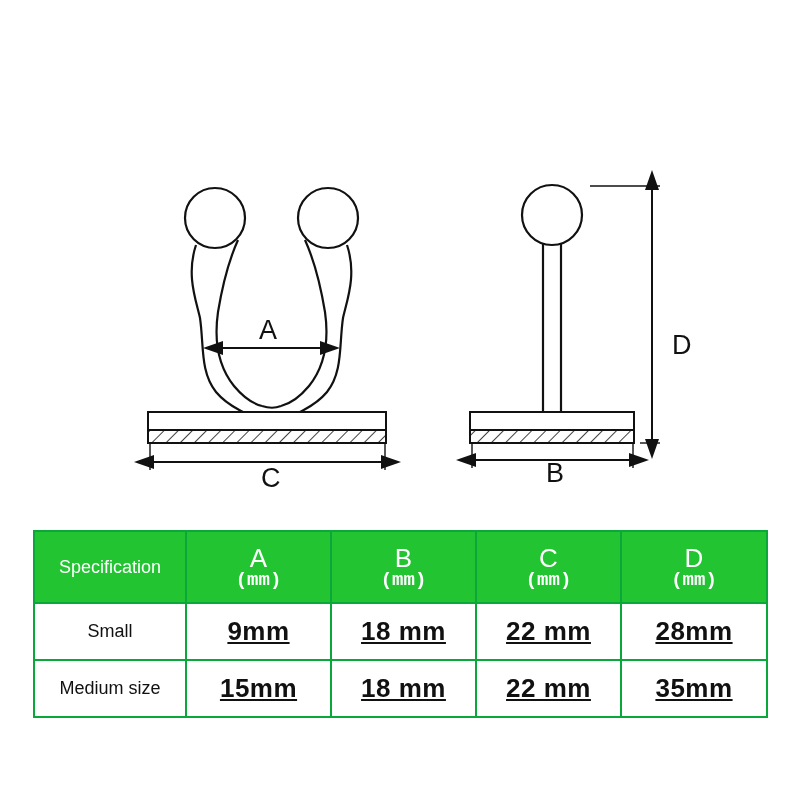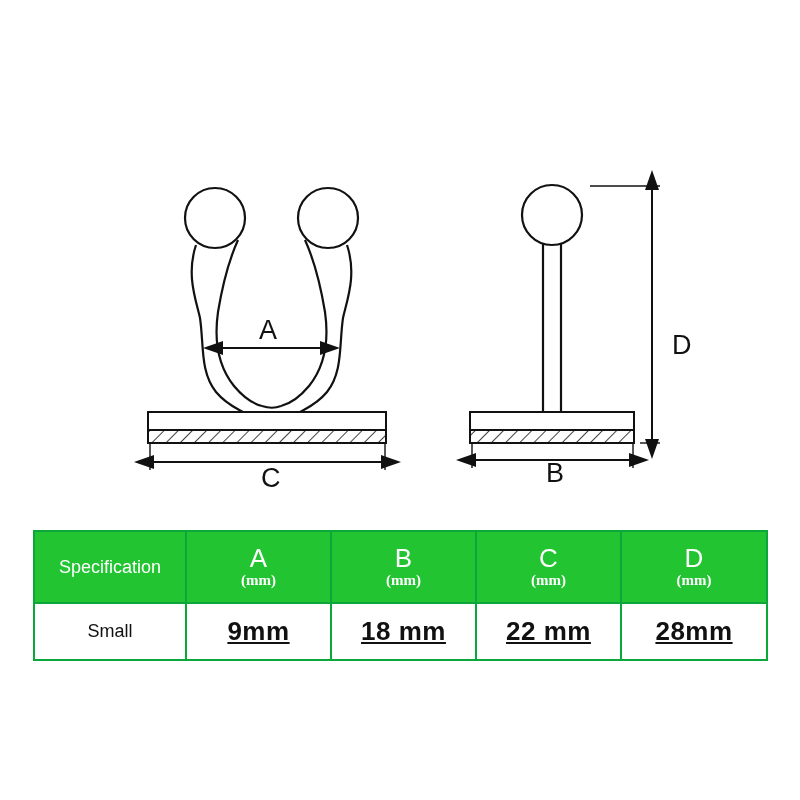--- a/index.html
+++ b/index.html
@@ -74,23 +74,23 @@
   }
   .head-letter {
     display: block;
     font-size: 26px;
     font-weight: 400;
     line-height: 26px;
     font-family: "Liberation Sans", sans-serif;
   }
   .head-unit {
     display: block;
-    font-size: 15px;
+    font-size: 19px;
     line-height: 19px;
-    font-family: Liberation Serif, serif;
+    font-family: Liberation Mono, monospace;
   }
   .spec-table tbody td {
     background: #ffffff;
     color: #111111;
     height: 47px;
   }
   .cell-name {
     font-size: 18px;
     font-weight: 400;
   }
@@ -223,16 +223,23 @@
       </tr>
     </thead>
     <tbody>
       <tr>
         <td class="cell-name">Small</td>
         <td class="cell-val">9mm</td>
         <td class="cell-val">18 mm</td>
         <td class="cell-val">22  mm</td>
         <td class="cell-val">28mm</td>
       </tr>
+      <tr>
+        <td class="cell-name">Medium size</td>
+        <td class="cell-val">15mm</td>
+        <td class="cell-val">18 mm</td>
+        <td class="cell-val">22  mm</td>
+        <td class="cell-val">35mm</td>
+      </tr>
     </tbody>
   </table>
 
 </div>
 
 </body></html>

